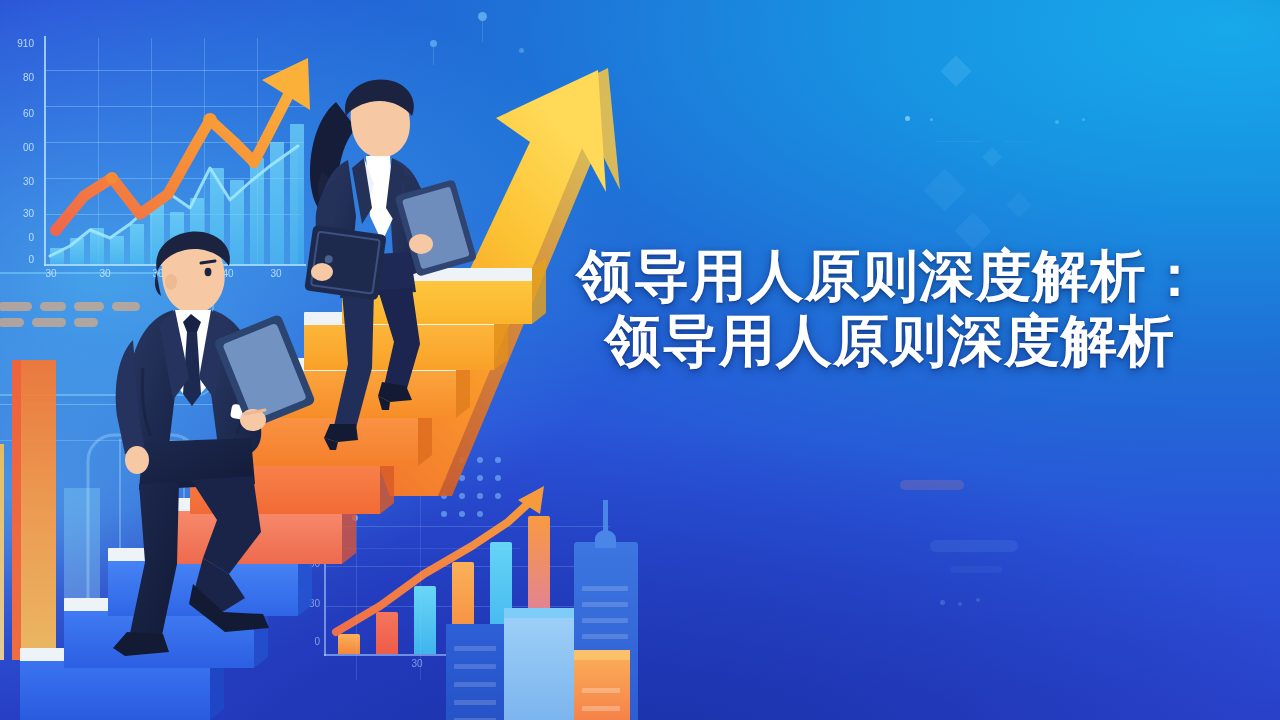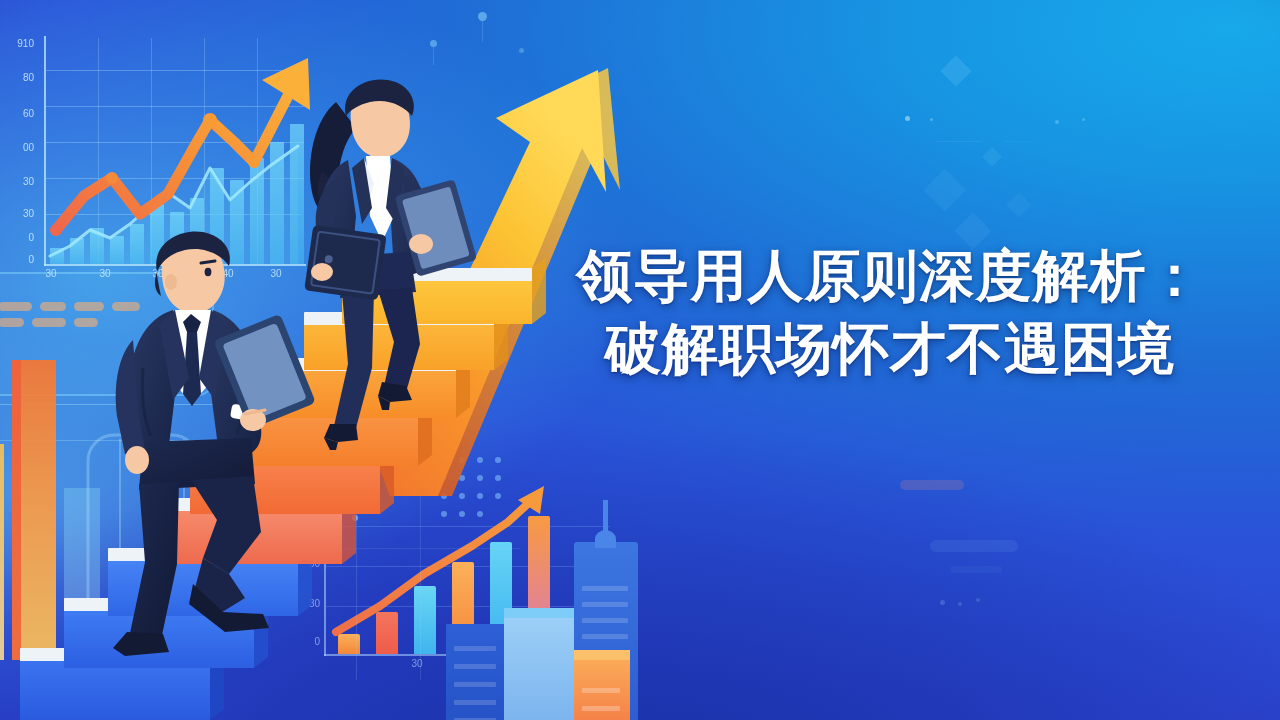--- a/index.html
+++ b/index.html
@@ -41,21 +41,21 @@
     position:absolute;left:520px;top:244px;width:740px;
     text-align:center;
     z-index:60;
   }
   .tline{
     color:#ffffff;font-weight:700;line-height:1.13;
     letter-spacing:1px;
     text-shadow:0 3px 10px rgba(8,30,95,0.55), 0 1px 2px rgba(8,30,95,0.55);
     white-space:nowrap;
   }
-  #tline1{font-size:56px;margin-bottom:10px;}
+  #tline1{font-size:56px;margin-bottom:2px;}
   #tline2{font-size:56px;margin-bottom:8px;}
   #tline3{font-size:56px;}
 
   
   .stair{position:absolute;}
   .stair .top{position:absolute;left:0;top:0;width:100%;height:14px;background:#eef3f8;border-radius:1px;}
   .stair .face{position:absolute;left:0;top:13px;width:100%;height:calc(100% - 13px);}
   .stair .side{position:absolute;right:-14px;top:0;width:14px;height:100%;
     transform:skewY(-38deg);transform-origin:left top;opacity:.82;}
 
@@ -533,16 +533,16 @@
       <div class="win" style="left:8px;top:38px;width:38px;background:rgba(255,255,255,.26);"></div>
       <div class="win" style="left:8px;top:56px;width:38px;background:rgba(255,255,255,.26);"></div>
 
     </div>
   </div>
 
   <div class="layer" id="bg-vignette"></div>
 
   <div id="title-block">
     <div class="tline" id="tline1">领导用人原则深度解析：</div>
-    <div class="tline" id="tline3">破解职场怀才不遇困境</div>
+    <div class="tline" id="tline3">领导用人原则深度解析</div>
   </div>
 
 </div>
 
 </body></html>

